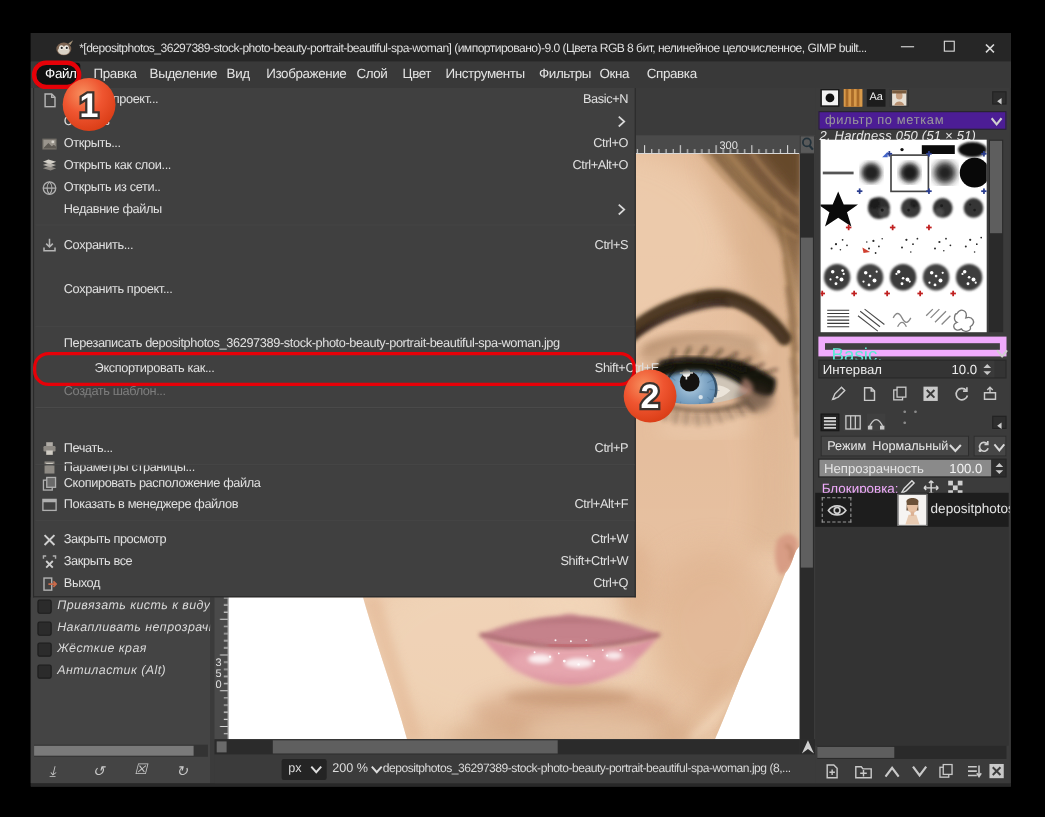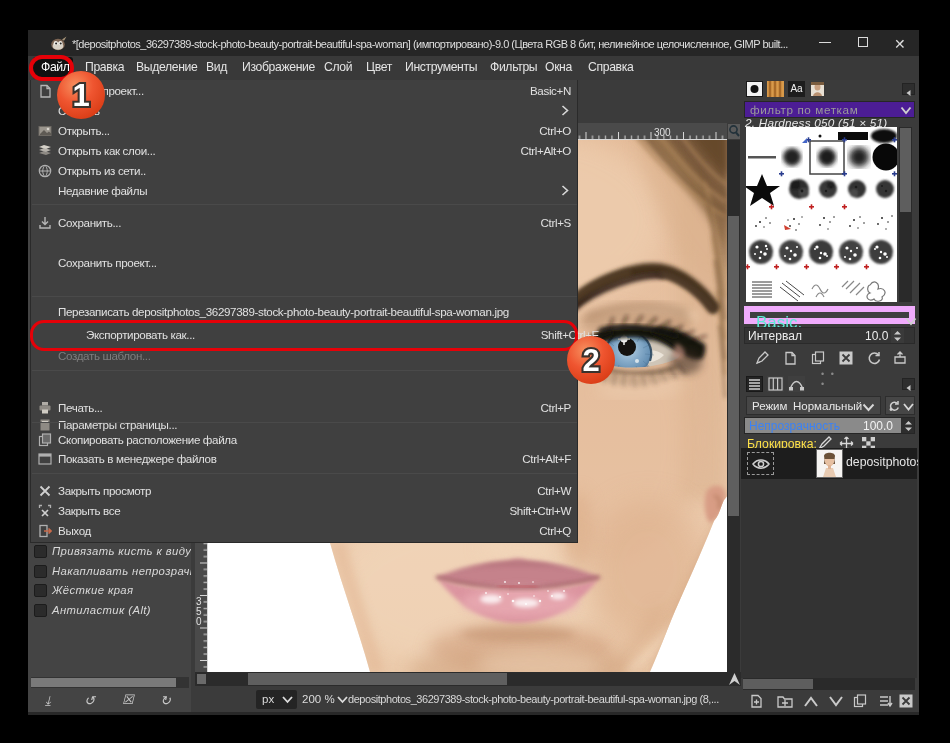--- a/index.html
+++ b/index.html
@@ -605,28 +605,28 @@
           <path d="M10 1 V4 H7" stroke="#d0d0d0" stroke-width="1.5" fill="none"></path>
           <circle cx="3" cy="9.5" r="1.4" fill="#d0d0d0"></circle>
         </svg>
       <svg class="abs" style="left:17px; top:6px;" width="11" height="8" viewBox="0 0 11 8">
           <path d="M1 1 L5.5 6.5 L10 1" stroke="#d8d8d8" stroke-width="1.8" fill="none"></path>
         </svg>
     </div>
 
     <div class="abs" style="left:3px; top:337px; width:171px; height:17px; background:#2d2d2d; border:1px solid #262626;">
       <div class="abs" style="left:0; top:0; width:156px; height:15px; background:#8a8a8a;"></div>
-      <span class="abs" style="left:4px; top:1px; color:#3b82f6; font-size:12px;">Непрозрачность</span>
+      <span class="abs" style="left:4px; top:1px; color:#e5e5e5; font-size:12px;">Непрозрачность</span>
       <span class="abs" style="left:118px; top:1px; color:#f2f2f2; font-size:12px;text-align:center;">100.0</span>
       <svg class="abs" style="left:159px; top:2px;" width="9" height="12" viewBox="0 0 9 12">
           <path d="M1 4.5 L4.5 1 L8 4.5 Z M1 7.5 L4.5 11 L8 7.5 Z" fill="#c8c8c8"></path>
         </svg>
     </div>
 
-    <div class="abs" style="left:6px; top:357px; color:#fde047; font-size:12.2px;">Блокировка:</div>
+    <div class="abs" style="left:6px; top:357px; color:#f0abfc; font-size:12.2px;">Блокировка:</div>
     <svg class="abs" style="left:76px; top:356px;" width="15" height="15" viewBox="0 0 15 15">
         <path d="M2 13 L5 8 L12 1 L14 3 L7 10 Z" fill="none" stroke="#d8d8d8" stroke-width="1.3"></path>
         <path d="M2 13 L4.5 12" stroke="#d8d8d8" stroke-width="1.5"></path>
       </svg>
     <svg class="abs" style="left:98px; top:356px;" width="15" height="15" viewBox="0 0 15 15">
         <path d="M7.5 1 V14 M1 7.5 H14 M7.5 1 L5.5 3 M7.5 1 L9.5 3 M7.5 14 L5.5 12 M7.5 14 L9.5 12 M1 7.5 L3 5.5 M1 7.5 L3 9.5 M14 7.5 L12 5.5 M14 7.5 L12 9.5" stroke="#d8d8d8" stroke-width="1.3" fill="none"></path>
       </svg>
     <svg class="abs" style="left:120px; top:356px;" width="15" height="15" viewBox="0 0 15 15">
         <g fill="#cfcfcf">
           <rect x="1" y="1" width="4.3" height="4.3"></rect>

